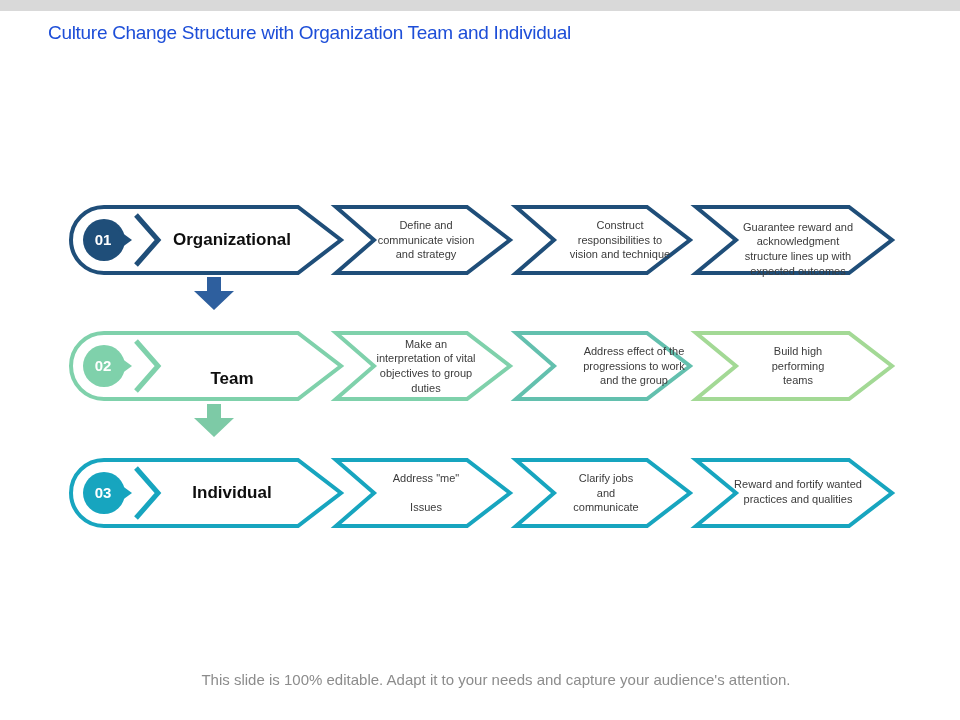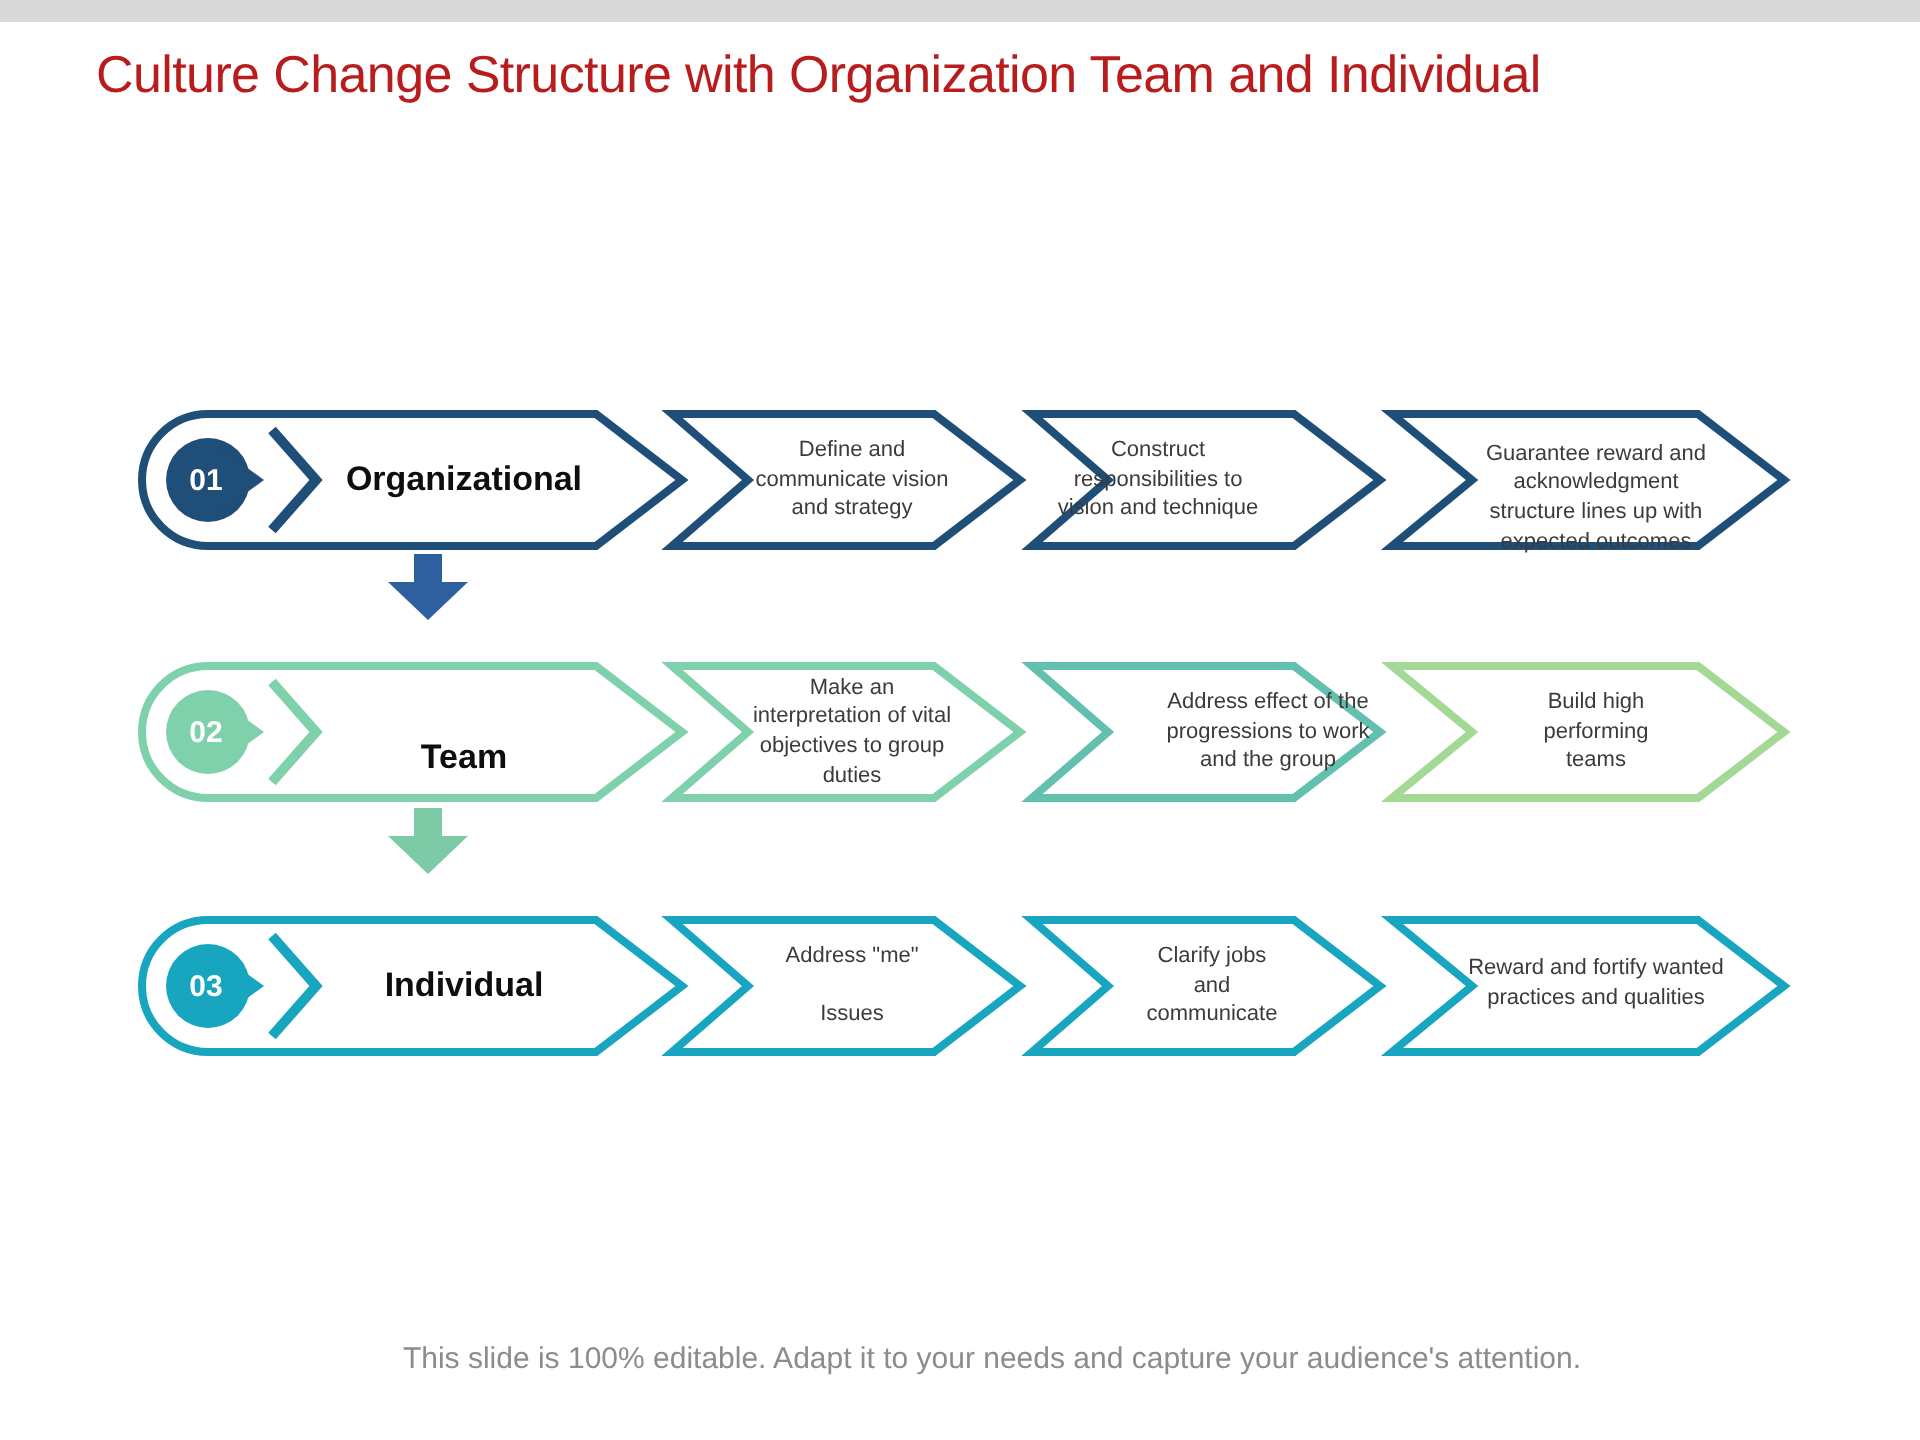--- a/index.html
+++ b/index.html
@@ -5,21 +5,21 @@
   html,body { margin:0; padding:0; }
   body {
     width:960px; height:720px; background:#ffffff;
     font-family:"Liberation Sans", sans-serif;
     position:relative; overflow:hidden;
   }
   .abs { position:absolute; }
   .topbar { left:0; top:0; width:960px; height:11px; background:#d9d9d9; }
   .title {
     left:48px; top:22px; width:880px;
-    font-size:26px; color:#b91c1c; letter-spacing:-0.3px; white-space:nowrap;
+    font-size:19px; color:#1d4ed8; letter-spacing:-0.3px; white-space:nowrap;
   }
   .pill-label {
     font-weight:bold; font-size:17px; color:#0e0e0e; text-align:right;
     display:flex; align-items:center; justify-content:center;
   }
   .step-text {
     font-size:11px; color:#3b3b3b; text-align:center; line-height:1.32;
     white-space:pre-line;
     display:flex; align-items:center; justify-content:center;
   }
@@ -46,21 +46,21 @@
 <div class="abs pill-label" style="left:162px; top:205px; width:140px; height:70px">Organizational</div>
 
 <svg class="abs" style="left:334px; top:205px" width="178" height="70" viewBox="0 0 178 70">
   <polygon points="2,2 133,2 176,35 133,68 2,68 40,35" fill="#ffffff" stroke-width="4" stroke="#1f4e79"></polygon>
 </svg>
 <div class="abs step-text" style="left:374px; top:205px; width:104px; height:70px">Define and communicate vision and strategy</div>
 
 <svg class="abs" style="left:514px; top:205px" width="178" height="70" viewBox="0 0 178 70">
   <polygon points="2,2 133,2 176,35 133,68 2,68 40,35" fill="#ffffff" stroke-width="4" stroke="#1f4e79"></polygon>
 </svg>
-<div class="abs step-text" style="left:527px; top:205px; width:104px; height:70px">Construct responsibilities to vision and technique</div>
+<div class="abs step-text" style="left:568px; top:205px; width:104px; height:70px">Construct responsibilities to vision and technique</div>
 
 <svg class="abs" style="left:694px; top:205px" width="200" height="70" viewBox="0 0 200 70">
   <polygon points="2,2 155,2 198,35 155,68 2,68 42,35" fill="#ffffff" stroke-width="4" stroke="#1f4e79"></polygon>
 </svg>
 <div class="abs step-text" style="left:734px; top:205px; width:128px; height:88px">Guarantee reward and acknowledgment structure lines up with expected outcomes</div>
 
 <svg class="abs" style="left:194px; top:277px" width="40" height="33" viewBox="0 0 40 33">
   <polygon points="13,0 27,0 27,14 40,14 20,33 0,14 13,14" fill="#2e5f9e"></polygon>
 </svg>
 

